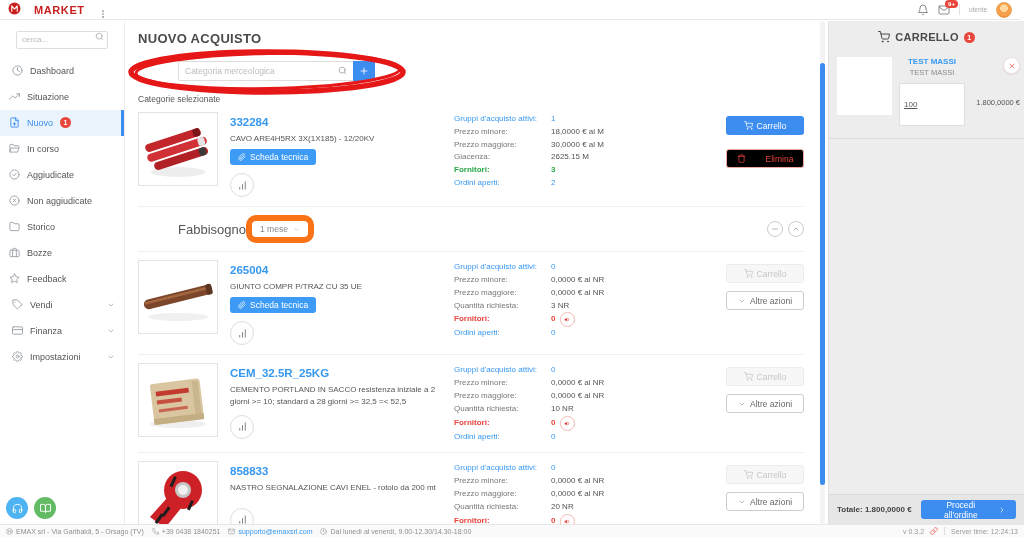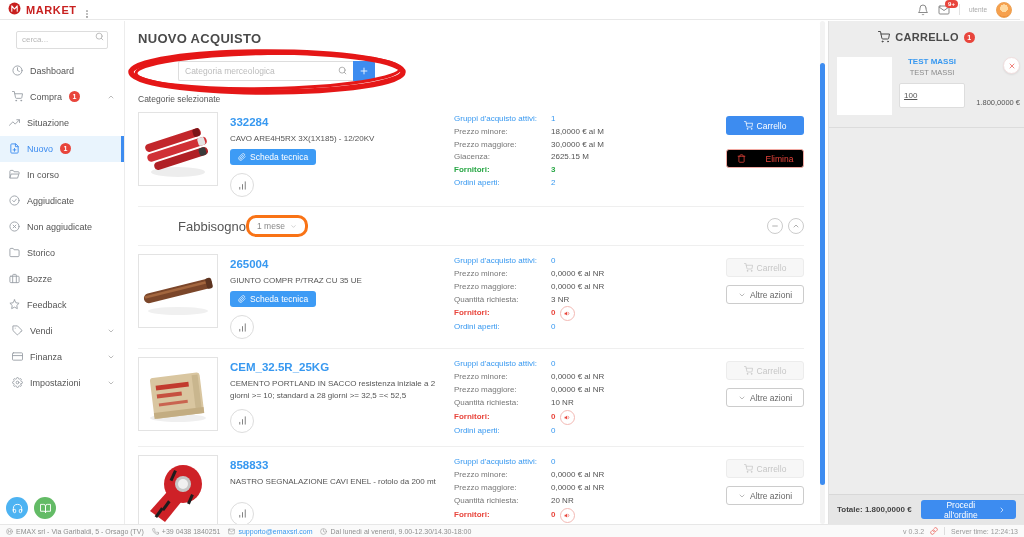--- a/index.html
+++ b/index.html
@@ -2,21 +2,21 @@
 <html><head>
 <meta charset="utf-8">
 <style>
   html,body{margin:0;padding:0;}
   body{width:1024px;height:537px;position:relative;overflow:hidden;background:#fff;
        font-family:"Liberation Sans",sans-serif;-webkit-font-smoothing:antialiased;color:#555;}
   svg.ic{fill:none;stroke:currentColor;stroke-width:2;stroke-linecap:round;stroke-linejoin:round;display:block;}
 
   
   #topbar{position:absolute;top:0;left:0;right:4px;height:20px;background:#fff;border-bottom:1px solid #e8e8e8;
-          display:flex;align-items:center;padding:0 8px;z-index:40;box-sizing:border-box;}
+          display:flex;align-items:center;padding:0 8px;z-index:40;box-sizing:border-box;gap:8px;}
   .brand-name{font-size:11px;font-weight:bold;color:#c8201f;letter-spacing:.6px;margin-left:5px;}
   .tb-right{margin-left:auto;display:flex;align-items:center;gap:9px;}
   .tb-ic{width:12px;height:12px;color:#8a8a8a;}
   .mail-wrap{position:relative;}
   .pill-badge{position:absolute;top:-4px;right:-8px;background:#e8453c;color:#fff;font-size:6px;font-weight:bold;
               border-radius:6px;padding:1px 3px;line-height:1;}
   .tb-div{width:1px;height:11px;background:#e2e2e2;}
   .tb-user{font-size:6.5px;color:#a9a9a9;}
   .avatar{width:14px;height:14px;border-radius:50%;background:radial-gradient(circle at 50% 38%,#ffd9a0 0 34%,#f6a04d 36% 70%,#ef8e3a 72%);border:1px solid #eda152;}
 
@@ -88,21 +88,21 @@
        border:1px solid transparent;cursor:pointer;font-family:inherit;}
   .btn svg{width:9px;height:9px;}
   .btn-primary{background:#3d8cf0;color:#fff;}
   .btn-disabled{background:#f7f7f7;color:#c6c6c6;border-color:#ececec;cursor:default;}
   .btn-danger{background:#000000;color:#e8453c;border-color:#f1a9a2;gap:20px;}
   .btn-outline{background:#fff;color:#666;border-color:#ccc;}
   .btn-outline svg{width:8px;height:8px;color:#999;}
 
   .fab-bar{display:flex;align-items:center;margin-top:8px;padding-bottom:8px;}
   .fab-label{font-size:13px;color:#555;width:108px;text-align:right;}
-  .dropdown{border:3px solid #f97316;border-radius:10px;height:16px;display:inline-flex;align-items:center;gap:5px;
+  .dropdown{border:6px solid #f97316;border-radius:10px;height:16px;display:inline-flex;align-items:center;gap:5px;
             padding:0 8px;font-size:8.5px;color:#888;background:#fff;cursor:pointer;}
   .dropdown svg{width:7px;height:7px;color:#b5b5b5;}
   .fab-right{margin-left:auto;display:flex;gap:5px;}
   .round-btn{width:16px;height:16px;border-radius:50%;border:1px solid #ccc;background:#fff;color:#888;
              display:flex;align-items:center;justify-content:center;cursor:pointer;}
   .round-btn svg{width:8px;height:8px;}
 
   .scroll-track{position:absolute;top:0;right:3px;width:5px;bottom:0;background:#f3f3f3;border-radius:3px;}
   .scroll-thumb{position:absolute;top:42px;height:422px;width:5px;background:#3d8cf0;border-radius:3px;cursor:grab;}
 
@@ -111,21 +111,21 @@
         box-sizing:border-box;}
   .cart-header{display:flex;align-items:center;justify-content:center;gap:5px;padding:10px 0 9px;color:#4a4a4a;
                font-weight:bold;font-size:11px;letter-spacing:.3px;}
   .cart-header svg{width:12px;height:12px;color:#4a4a4a;}
   .cart-item{display:flex;padding:5px 8px 12px;border-bottom:1px solid #dcdcdc;gap:7px;}
   .ci-img{width:55px;height:58px;background:#fff;flex:none;}
   .ci-mid{flex:1;text-align:center;}
   .ci-code{font-size:8px;font-weight:bold;color:#3798f0;cursor:pointer;}
   .ci-name{font-size:7.5px;color:#8a8a8a;margin-top:2px;}
   .ci-qty{margin-top:6px;width:56px;height:15px;border:1px solid #ddd;border-radius:2px;font-size:8px;
-          padding:4px 4px;color:#555;font-family:inherit;outline:none;text-decoration:underline;}
+          padding:13px 4px;color:#555;font-family:inherit;outline:none;text-decoration:underline;}
   .ci-right{width:48px;flex:none;display:flex;flex-direction:column;align-items:flex-end;}
   .ci-x{width:17px;height:17px;border-radius:50%;background:#fff;color:#e8453c;border:1px solid #f1dede;
         display:flex;align-items:center;justify-content:center;cursor:pointer;box-shadow:0 1px 2px rgba(0,0,0,.08);}
   .ci-x svg{width:8px;height:8px;}
   .ci-price{font-size:7.5px;color:#555;margin-top:24px;white-space:nowrap;}
   .cart-footer{position:absolute;bottom:0;left:0;right:0;height:30px;background:#e6e6e6;border-top:1px solid #d8d8d8;
                display:flex;align-items:center;justify-content:flex-end;padding:0 8px;gap:9px;box-sizing:border-box;}
   .total{font-size:8px;font-weight:bold;color:#444;white-space:nowrap;}
   .checkout{height:19px;background:#3d8cf0;color:#fff;border:none;border-radius:3px;font-size:8.5px;padding:0 10px;
             display:flex;align-items:center;gap:7px;cursor:pointer;font-family:inherit;}
@@ -195,36 +195,20 @@
   <div class="side-item">
     <span class="si">
         <svg class="ic" viewBox="0 0 24 24" width="11" height="11">
           <circle cx="12" cy="12" r="10"></circle>
           <polyline points="12 6 12 12 16 14"></polyline>
         </svg>
       </span>
     <span>Dashboard</span>
   </div>
 
-  <div class="side-item">
-    <span class="si">
-        <svg class="ic" viewBox="0 0 24 24" width="11" height="11">
-          <circle cx="9" cy="21" r="1"></circle>
-          <circle cx="20" cy="21" r="1"></circle>
-          <path d="M1 1h4l2.68 13.39a2 2 0 0 0 2 1.61h9.72a2 2 0 0 0 2-1.61L23 6H6"></path>
-        </svg>
-      </span>
-    <span>Compra</span>
-    <span class="rbadge">1</span>
-    <span class="caret">
-        <svg class="ic" viewBox="0 0 24 24" width="8" height="8">
-          <polyline points="6 15 12 9 18 15"></polyline>
-        </svg>
-      </span>
-  </div>
 
   <div class="side-item sub">
     <span class="si">
         <svg class="ic" viewBox="0 0 24 24" width="11" height="11">
           <polyline points="23 6 13.5 15.5 8.5 10.5 1 18"></polyline>
           <polyline points="17 6 23 6 23 12"></polyline>
         </svg>
       </span>
     <span>Situazione</span>
   </div>

